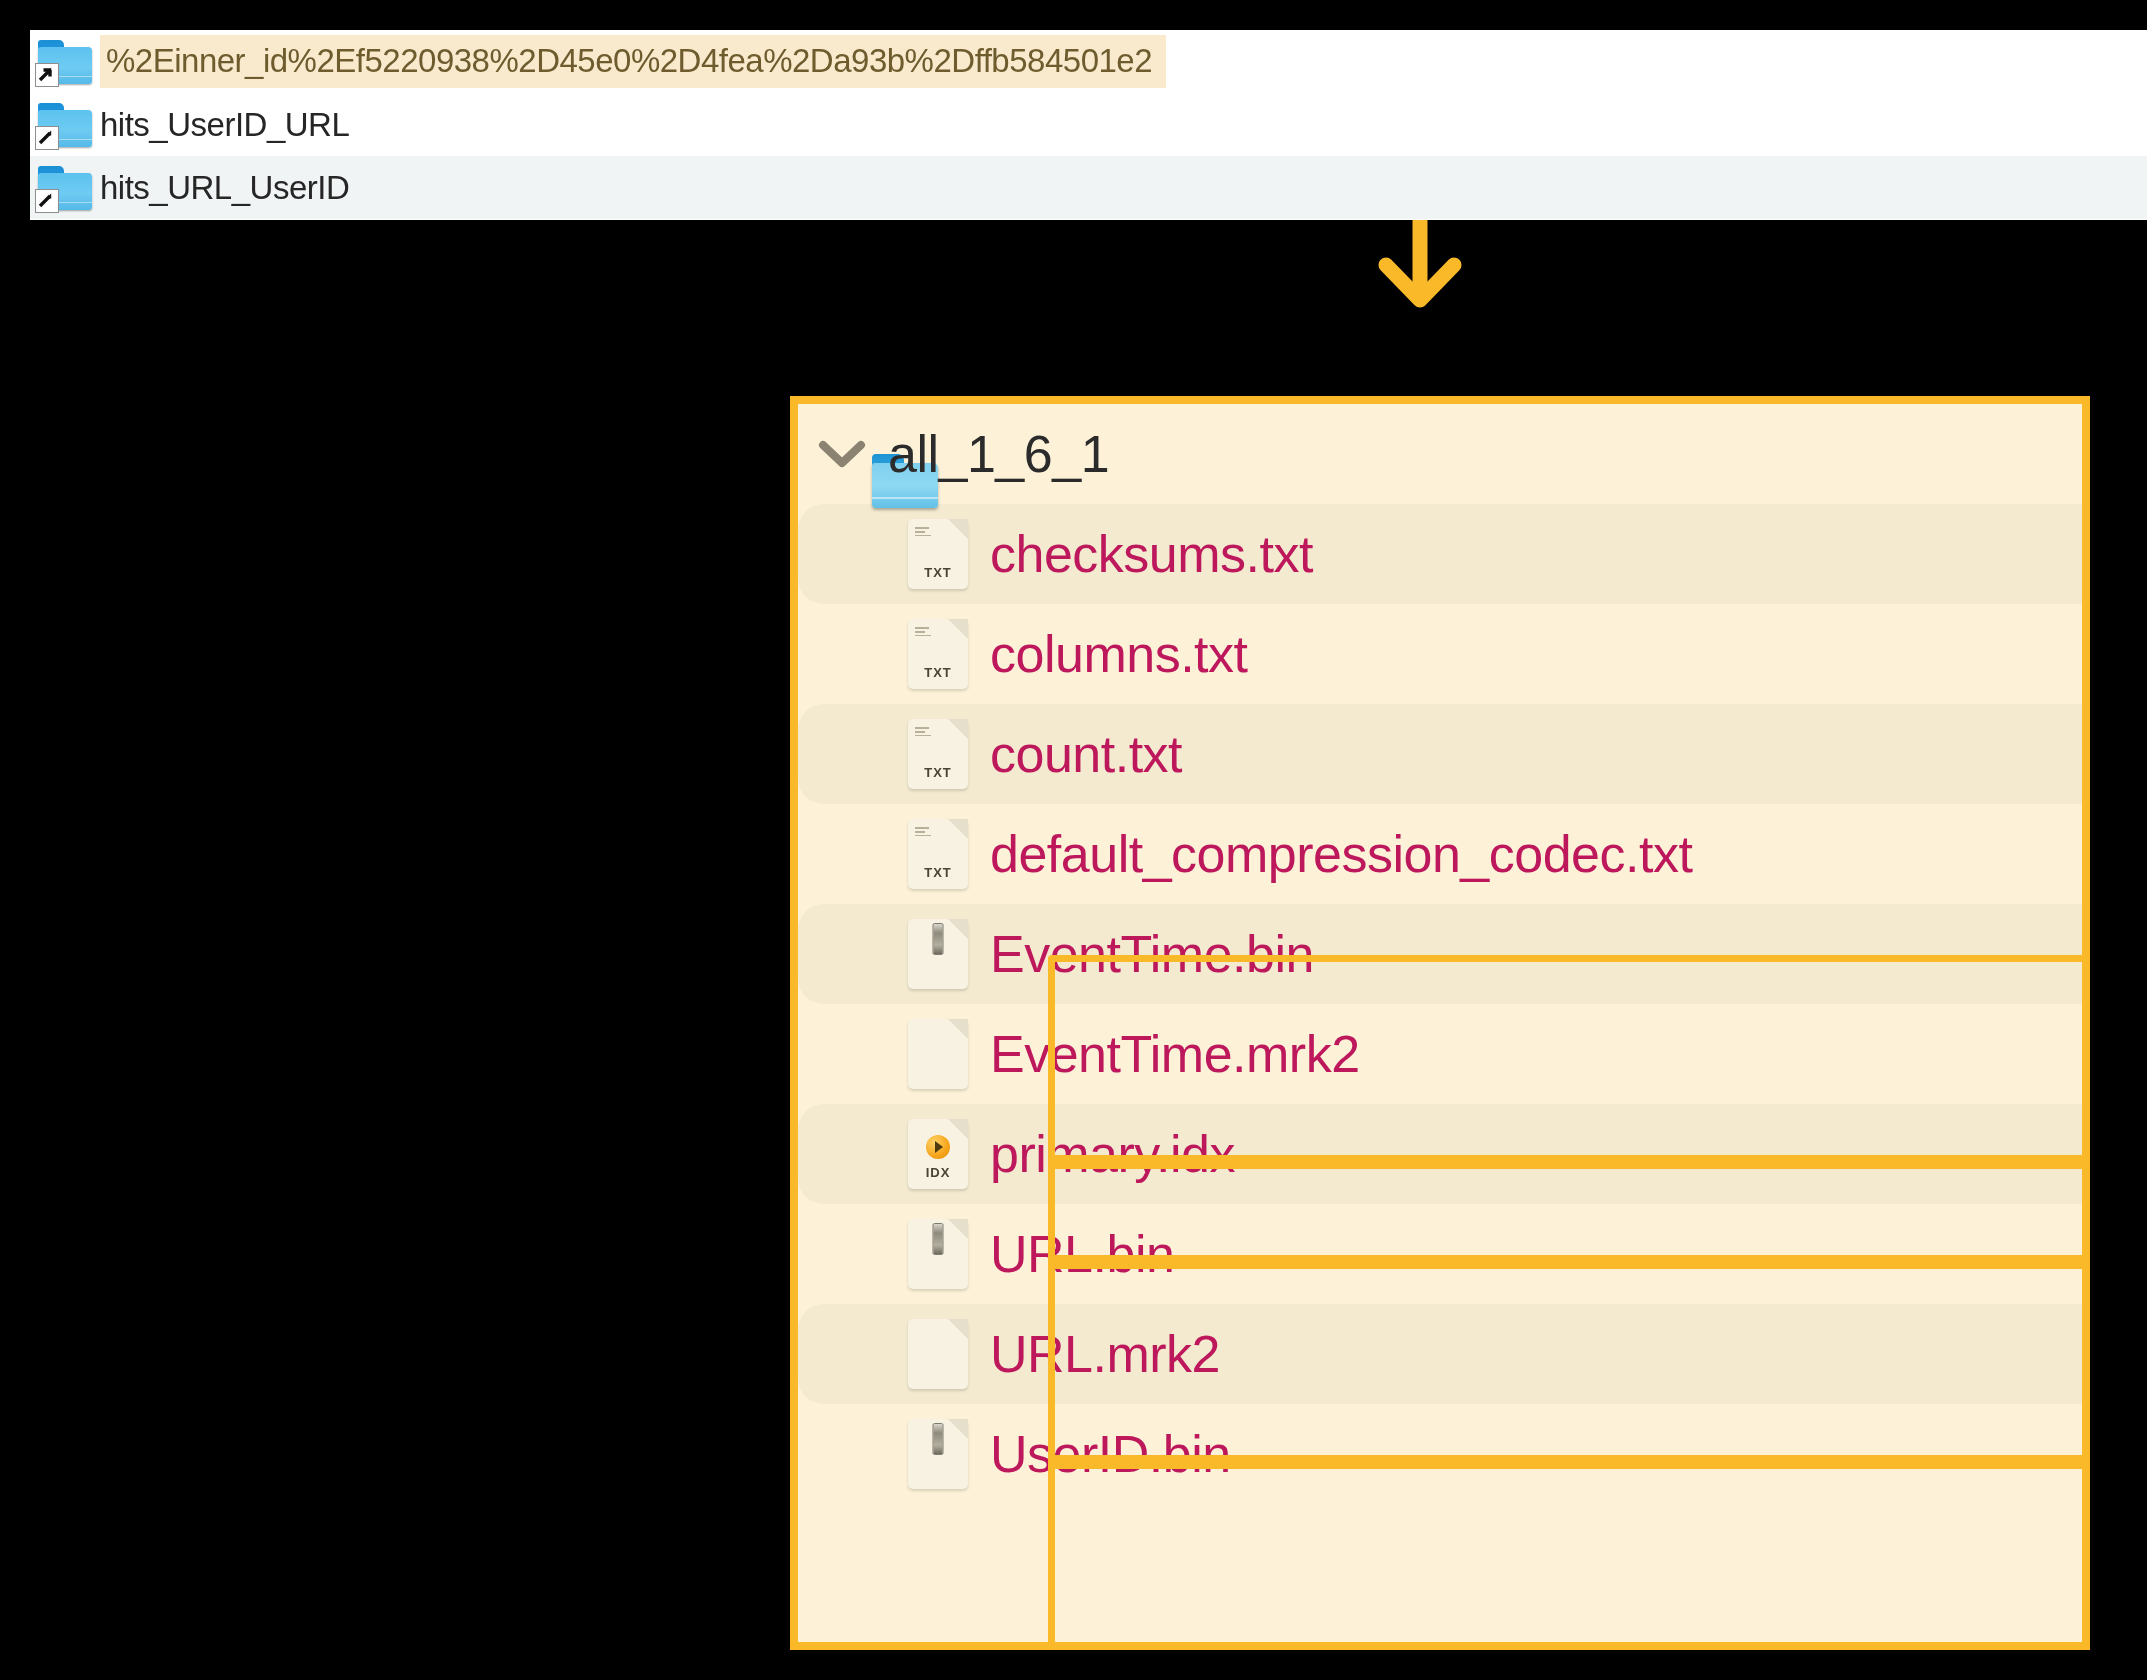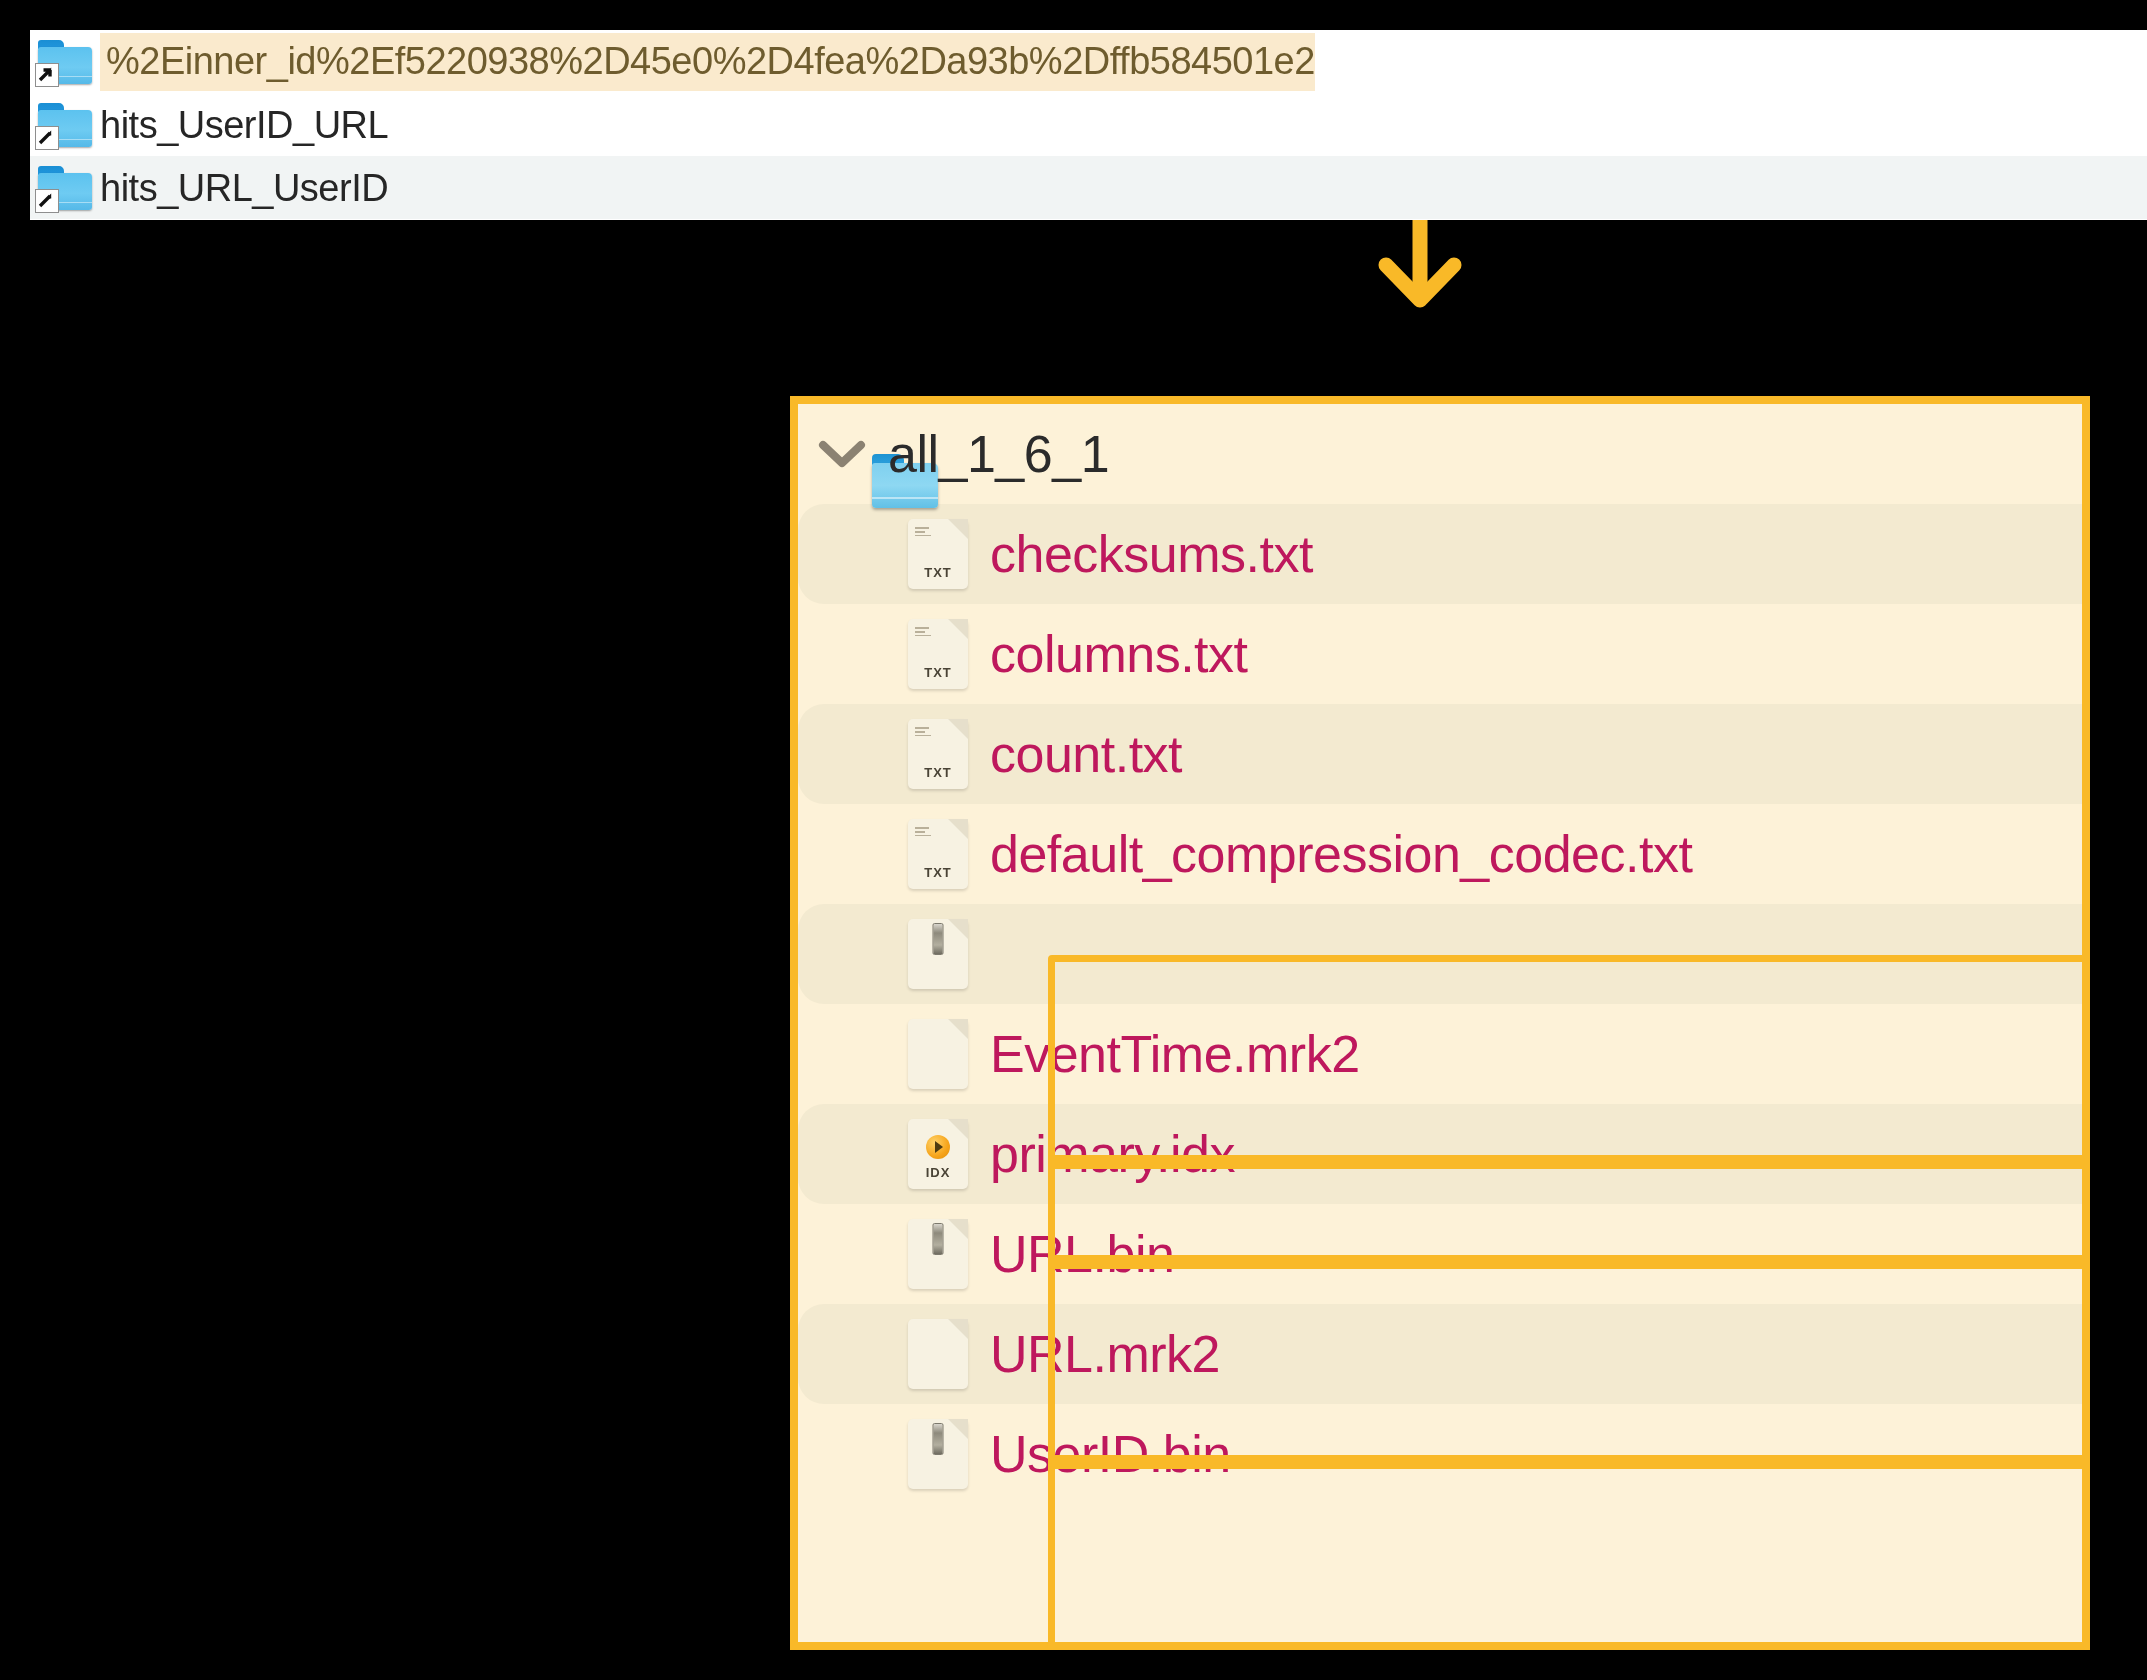--- a/index.html
+++ b/index.html
@@ -36,23 +36,24 @@
     box-sizing: border-box;
   }
   .top-row .tr-icon {
     flex: 0 0 auto;
     width: 70px;
     display: flex;
     align-items: center;
     justify-content: center;
   }
   .top-row .tr-label {
-    font-size: 38px;
+    font-size: 33px;
     letter-spacing: -0.5px;
     line-height: 1;
+    padding-right: 14px;
   }
   .top-row.hl {
     background: #ffffff;
   }
   .top-row.hl .tr-label {
     background: #faeacd;
     color: #6e5c2e;
     padding-left: 6px;
     padding-top: 9px;
     padding-bottom: 11px;
@@ -403,20 +404,21 @@
       <span class="file-name">default_compression_codec.txt</span>
     </div>
 
     <div class="row shade">
       <span class="file-ico-cell">
         <span class="doc">
             <span class="fold"></span>
             <span class="binchip"></span>
           </span>
       </span>
+      <span class="file-name">EventTime.bin</span>
     </div>
 
     <div class="row">
       <span class="file-ico-cell">
         <span class="doc">
             <span class="fold"></span>
           </span>
       </span>
       <span class="file-name">EventTime.mrk2</span>
     </div>

